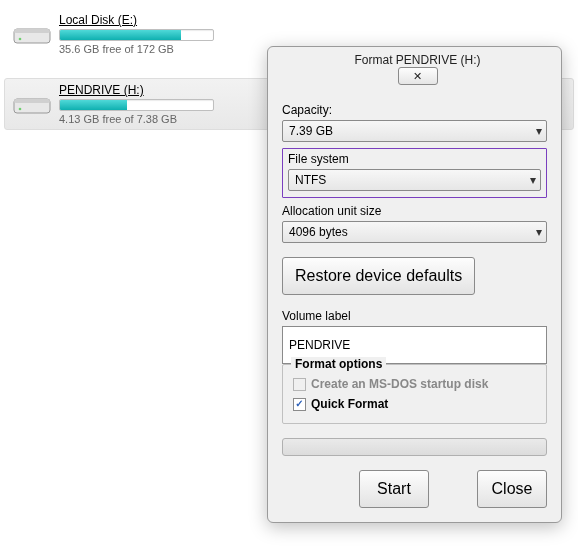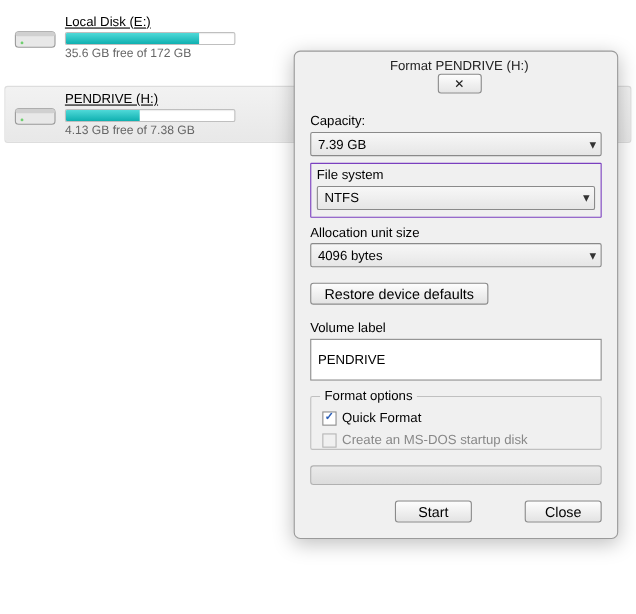--- a/index.html
+++ b/index.html
@@ -124,51 +124,51 @@
   }
   .highlight-box {
     border: 1px solid #7a3fbf;
     padding: 3px 5px 6px 5px;
     margin-top: 6px;
     border-radius: 1px;
   }
   .highlight-box .field-label { margin-top: 0; }
 
   .btn {
-    height: 20px;
+    height: 38px;
     border: 1px solid #8a8a8a;
     background: linear-gradient(to bottom, #fdfdfd, #e3e3e3);
     border-radius: 3px;
     display: inline-flex;
     align-items: center;
     justify-content: center;
     padding: 0 12px;
     cursor: default;
-    font-size: 13px;
+    font-size: 16px;
     font-family: inherit;
   }
   .restore-btn {
     margin-top: 14px;
   }
   .text-input {
     width: 100%;
     height: 38px;
     border: 1px solid #8a8a8a;
     background: #fff;
     padding: 0 6px;
     display: flex;
     align-items: center;
   }
 
   .groupbox {
     border: 1px solid #c0c0c0;
     border-radius: 2px;
-    margin-top: 14px;
-    padding: 6px 10px 1px 10px;
+    padding: 6px 10px 12px 10px;
     position: relative;
+    font-weight: bold;
   }
   .groupbox .legend {
     position: absolute;
     top: -8px;
     left: 8px;
     background: #f0f0f0;
     padding: 0 4px;
   }
   .checkbox-row {
     display: flex;
@@ -288,26 +288,26 @@
     </div>
 
     <div class="field-label" style="margin-top:14px">Volume label</div>
     <div class="text-input">
       <span>PENDRIVE</span>
     </div>
 
     <div class="groupbox">
       <div class="legend">Format options</div>
       <div class="checkbox-row">
+        <div class="checkbox disabled"></div>
+        <span class="disabled-label">Create an MS-DOS startup disk</span>
+      </div>
+      <div class="checkbox-row">
         <div class="checkbox checked"></div>
         <span>Quick Format</span>
-      </div>
-      <div class="checkbox-row">
-        <div class="checkbox disabled"></div>
-        <span class="disabled-label">Create an MS-DOS startup disk</span>
       </div>
     </div>
 
     <div class="progress-bar-empty"></div>
 
     <div class="dialog-footer">
       <div class="btn">
         <span>Start</span>
       </div>
       <div class="btn">

